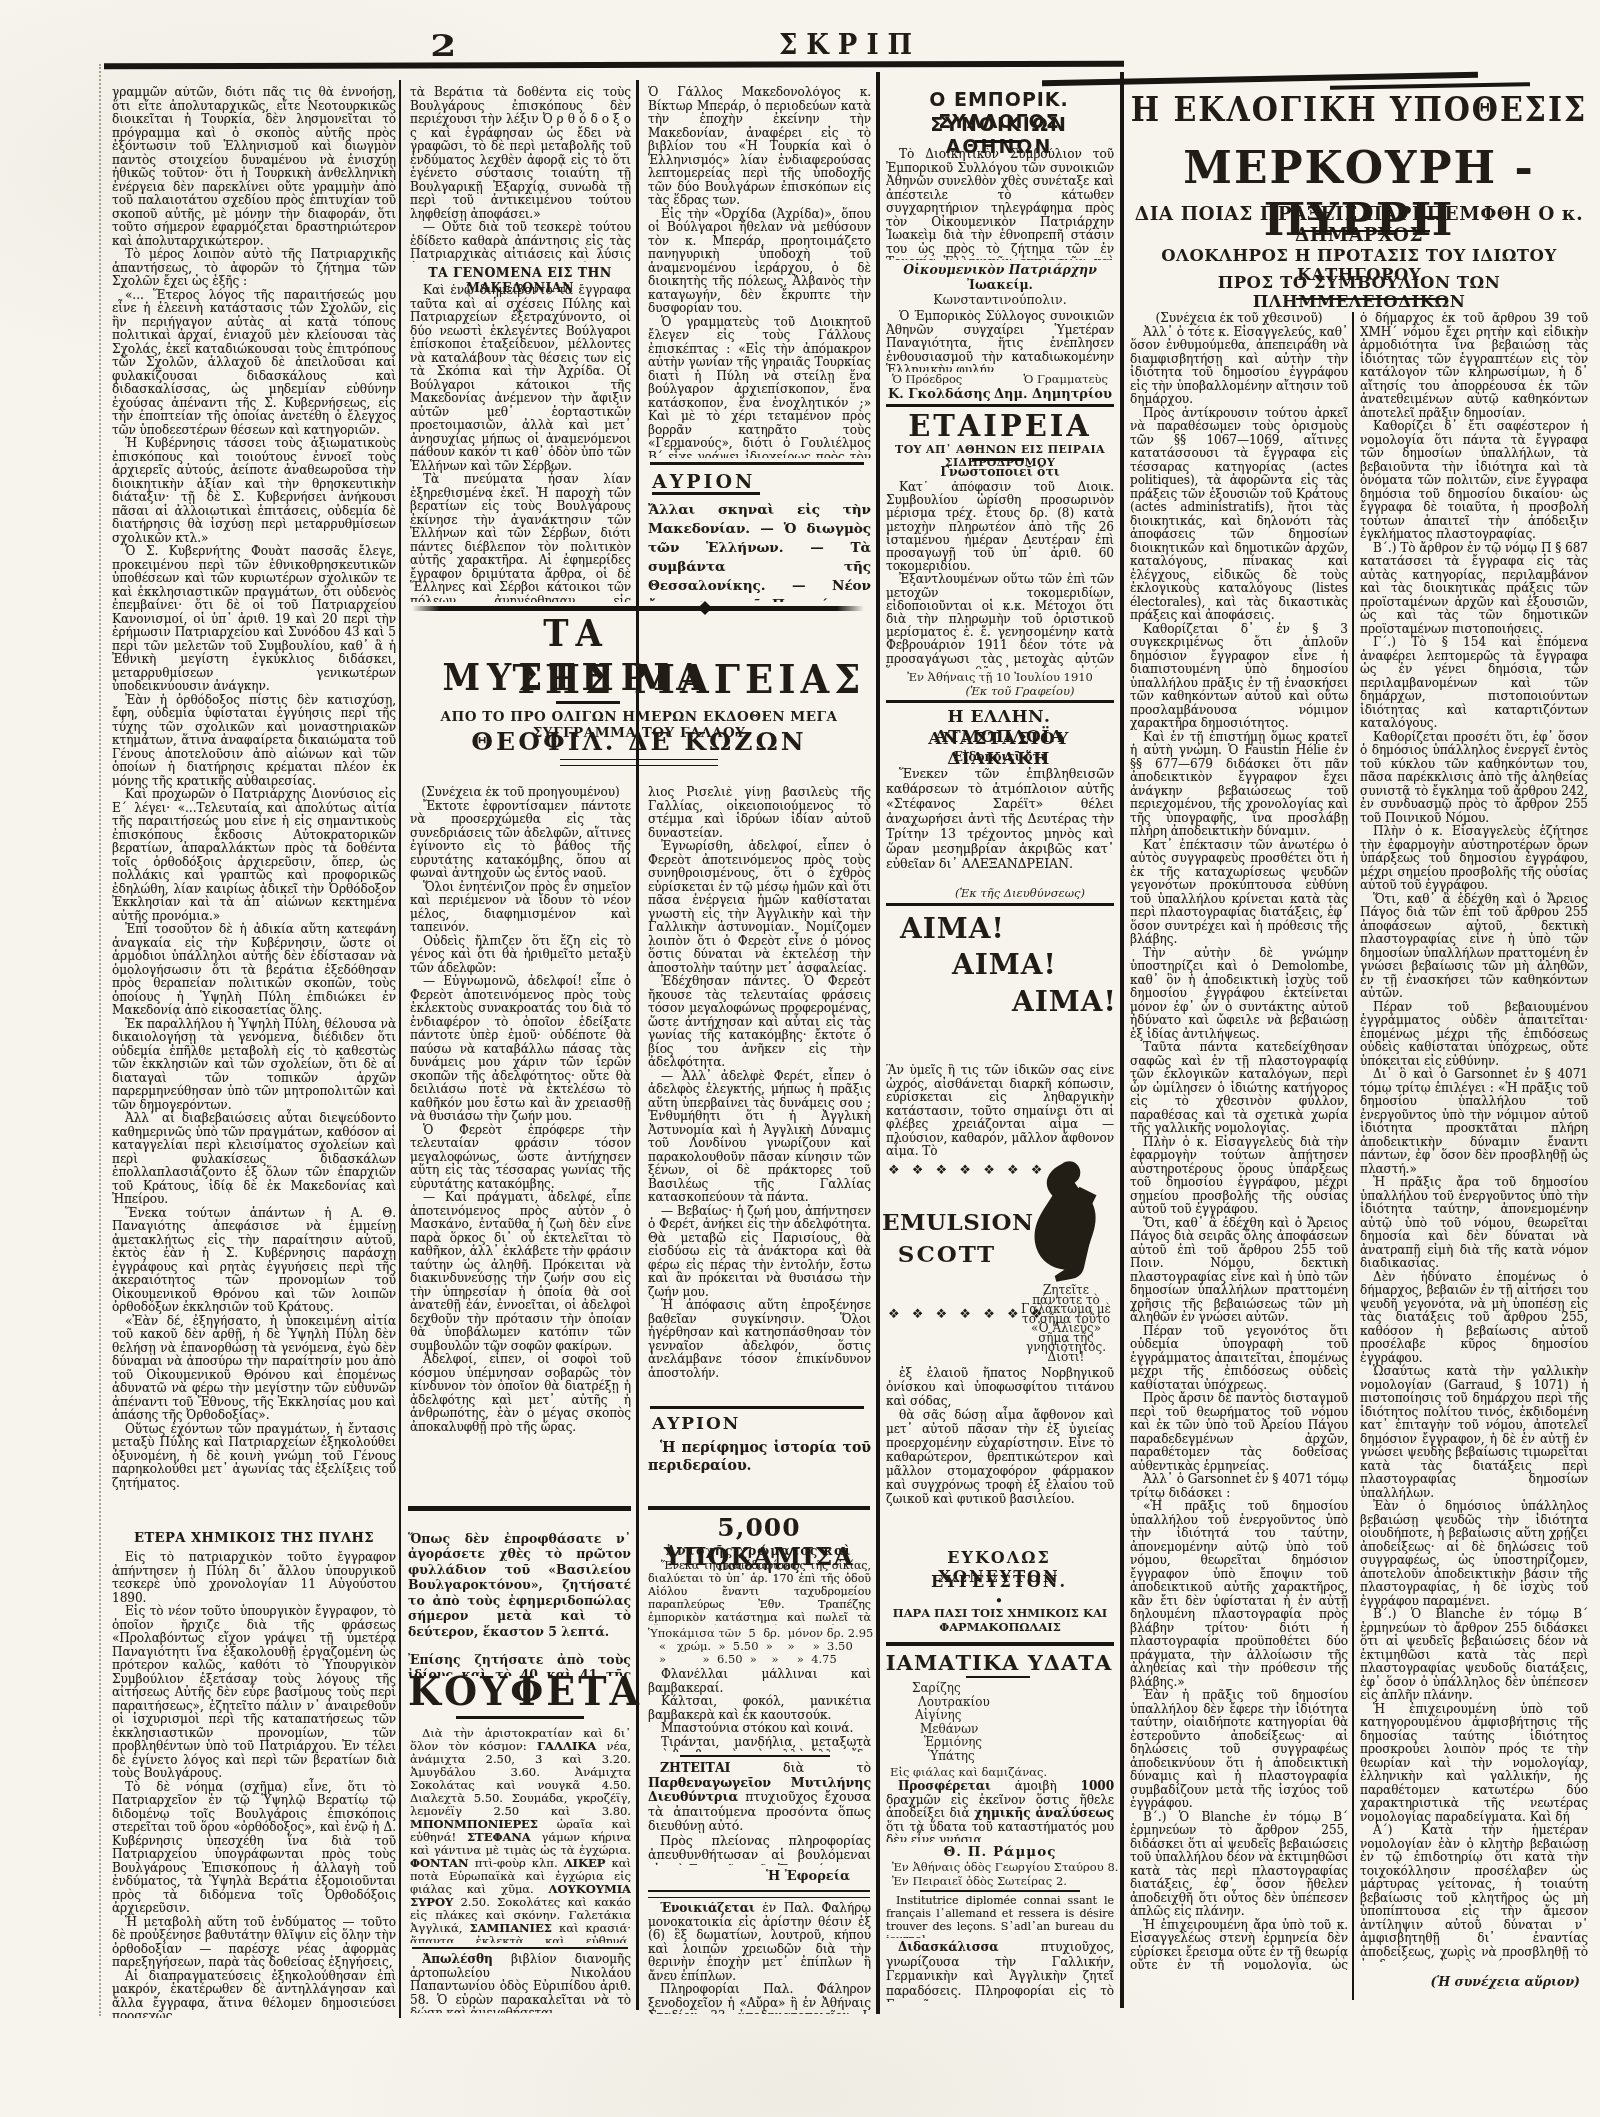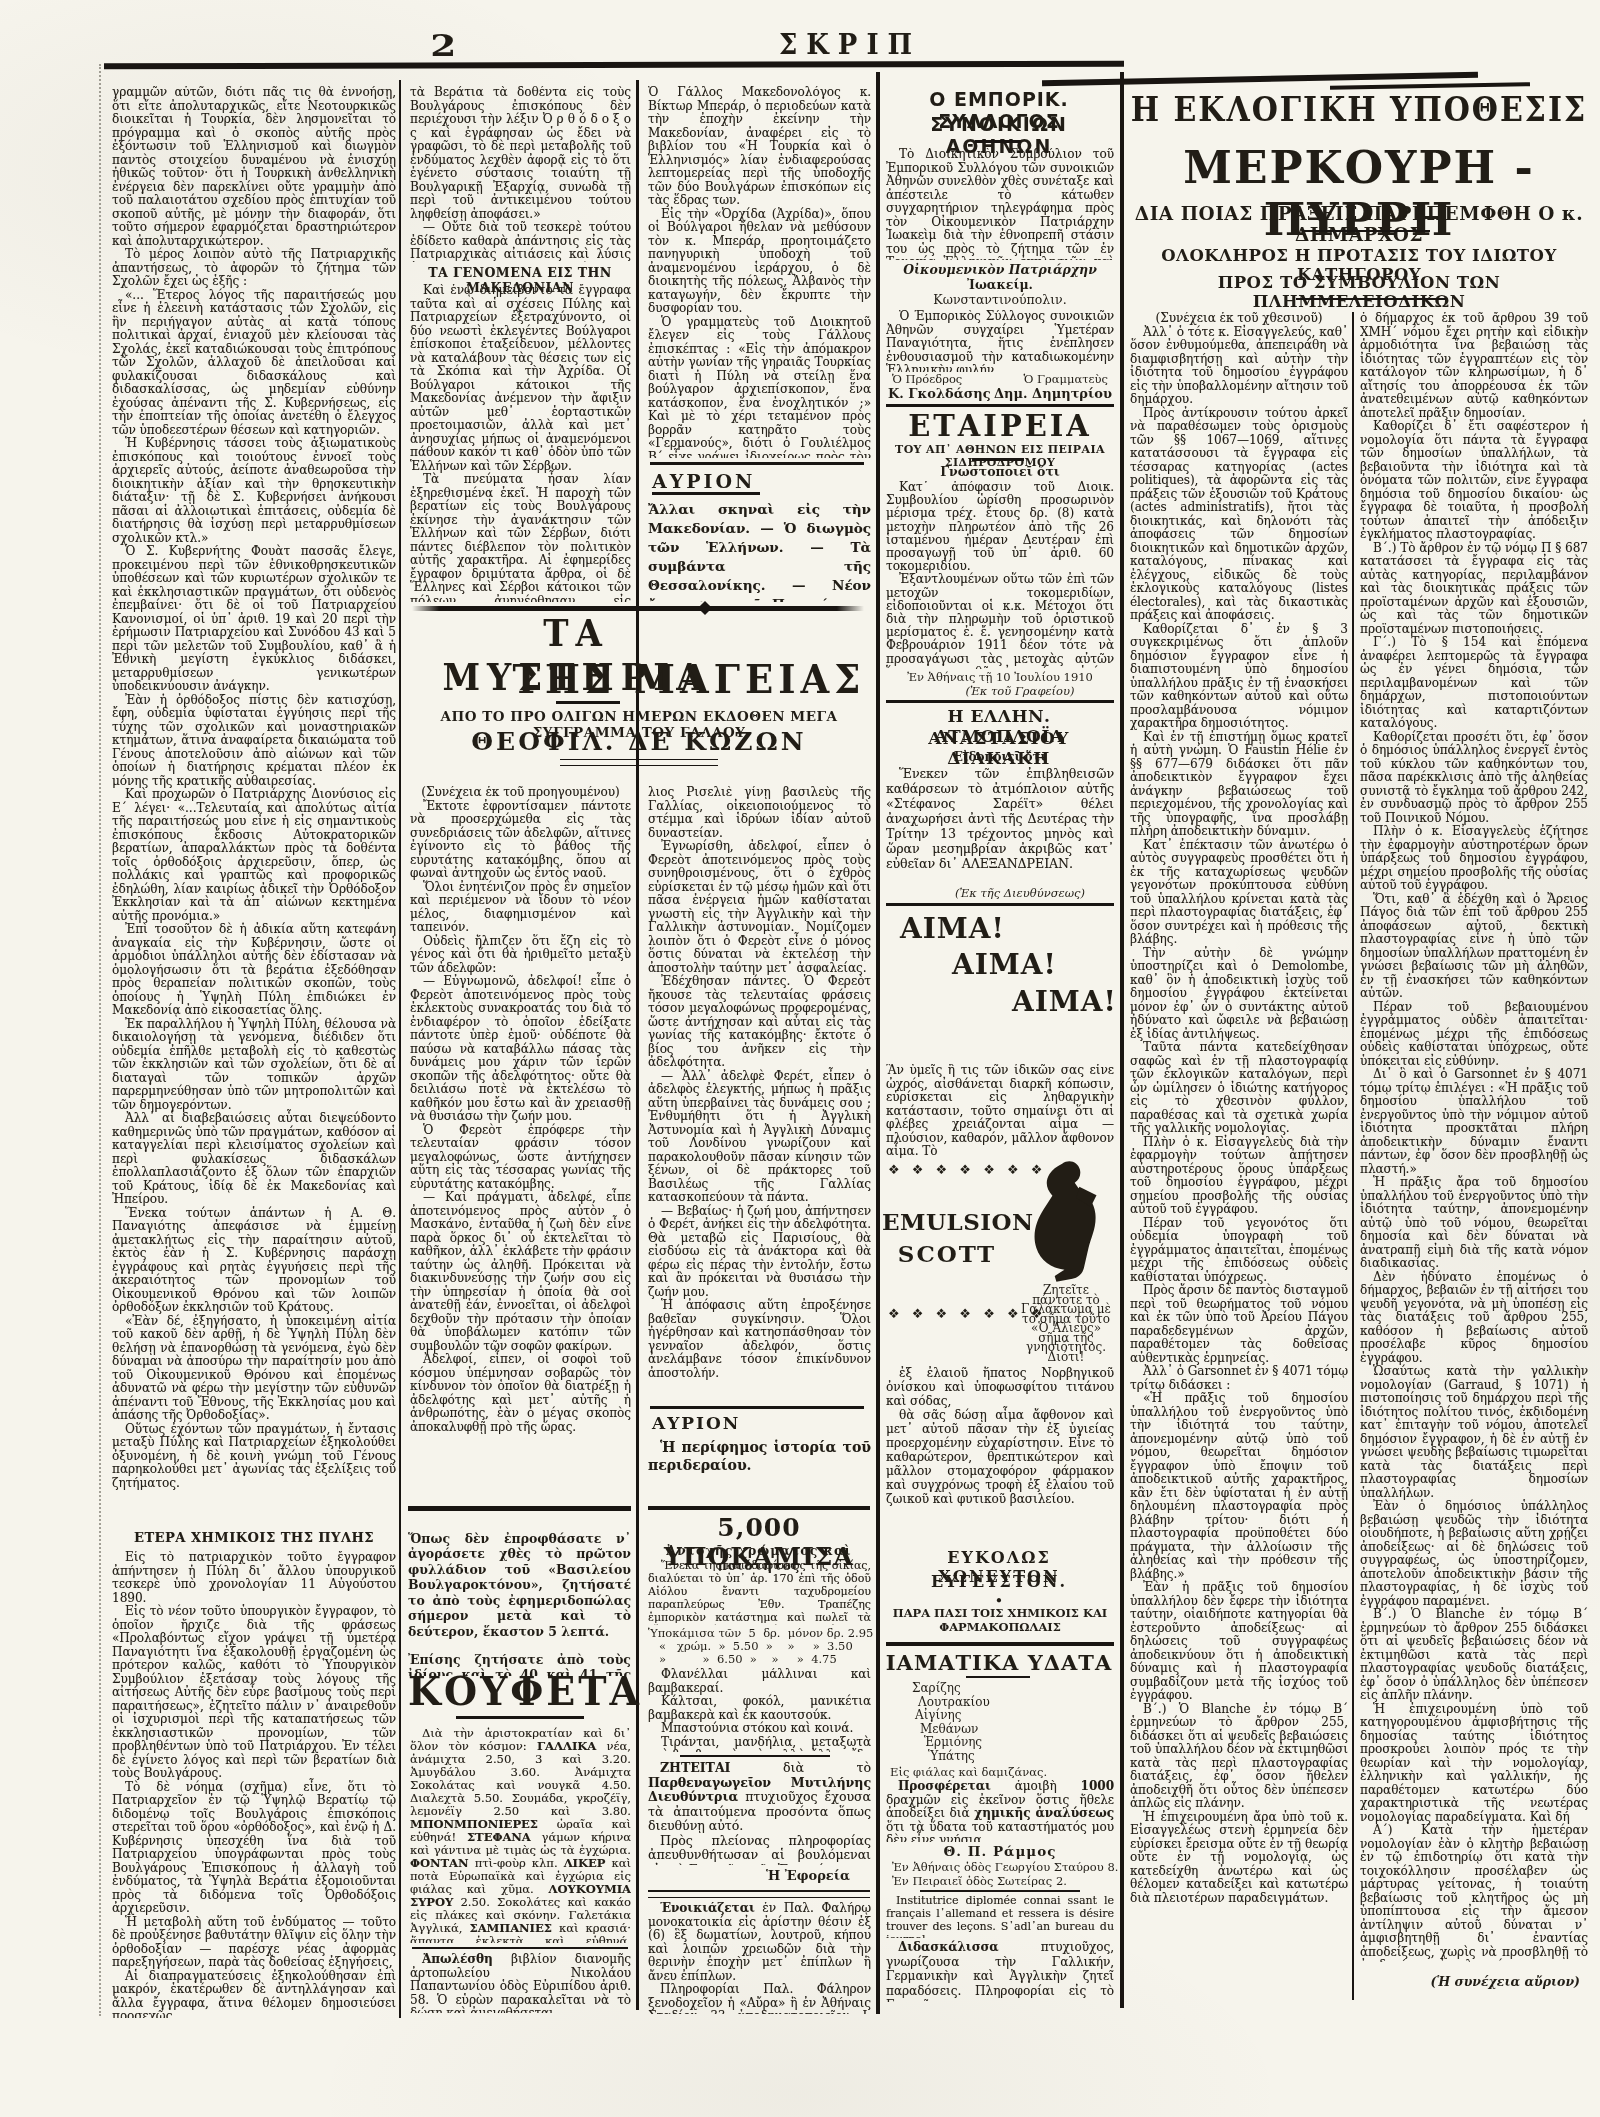--- a/index.html
+++ b/index.html
@@ -284,20 +284,21 @@
 <div class="col" style="left:1130px;top:312px;width:218px;height:1658px;">
   <p class="bp cnote">(Συνέχεια ἐκ τοῦ χθεσινοῦ)</p>
 <p class="bp">Ἀλλ᾽ ὁ τότε κ. Εἰσαγγελεύς, καθ᾽ ὅσον ἐνθυμούμεθα, ἀπεπειράθη νὰ διαμφισβητήσῃ καὶ αὐτὴν τὴν ἰδιότητα τοῦ δημοσίου ἐγγράφου εἰς τὴν ὑποβαλλομένην αἴτησιν τοῦ δημάρχου.</p>
     <p class="bp">Πρὸς ἀντίκρουσιν τούτου ἀρκεῖ νὰ παραθέσωμεν τοὺς ὁρισμοὺς τῶν §§ 1067—1069, αἵτινες κατατάσσουσι τὰ ἔγγραφα εἰς τέσσαρας κατηγορίας (actes politiques), τὰ ἀφορῶντα εἰς τὰς πράξεις τῶν ἐξουσιῶν τοῦ Κράτους (actes administratifs), ἤτοι τὰς διοικητικάς, καὶ δηλονότι τὰς ἀποφάσεις τῶν δημοσίων διοικητικῶν καὶ δημοτικῶν ἀρχῶν, καταλόγους, πίνακας καὶ ἐλέγχους, εἰδικῶς δὲ τοὺς ἐκλογικοὺς καταλόγους (listes électorales), καὶ τὰς δικαστικὰς πράξεις καὶ ἀποφάσεις.</p>
     <p class="bp">Καθορίζεται δ᾽ ἐν § 3 συγκεκριμένως ὅτι ἁπλοῦν δημόσιον ἔγγραφον εἶνε ἡ διαπιστουμένη ὑπὸ δημοσίου ὑπαλλήλου πρᾶξις ἐν τῇ ἐνασκήσει τῶν καθηκόντων αὐτοῦ καὶ οὕτω προσλαμβάνουσα νόμιμον χαρακτῆρα δημοσιότητος.</p>
     <p class="bp">Καὶ ἐν τῇ ἐπιστήμῃ ὅμως κρατεῖ ἡ αὐτὴ γνώμη. Ὁ Faustin Hélie ἐν §§ 677—679 διδάσκει ὅτι πᾶν ἀποδεικτικὸν ἔγγραφον ἔχει ἀνάγκην βεβαιώσεως τοῦ περιεχομένου, τῆς χρονολογίας καὶ τῆς ὑπογραφῆς, ἵνα προσλάβῃ πλήρη ἀποδεικτικὴν δύναμιν.</p>
     <p class="bp">Κατ᾽ ἐπέκτασιν τῶν ἀνωτέρω ὁ αὐτὸς συγγραφεὺς προσθέτει ὅτι ἡ ἐκ τῆς καταχωρίσεως ψευδῶν γεγονότων προκύπτουσα εὐθύνη τοῦ ὑπαλλήλου κρίνεται κατὰ τὰς περὶ πλαστογραφίας διατάξεις, ἐφ᾽ ὅσον συντρέχει καὶ ἡ πρόθεσις τῆς βλάβης.</p>
     <p class="bp">Τὴν αὐτὴν δὲ γνώμην ὑποστηρίζει καὶ ὁ Demolombe, καθ᾽ ὃν ἡ ἀποδεικτικὴ ἰσχὺς τοῦ δημοσίου ἐγγράφου ἐκτείνεται μόνον ἐφ᾽ ὧν ὁ συντάκτης αὐτοῦ ἠδύνατο καὶ ὤφειλε νὰ βεβαιώσῃ ἐξ ἰδίας ἀντιλήψεως.</p>
     <p class="bp">Ταῦτα πάντα κατεδείχθησαν σαφῶς καὶ ἐν τῇ πλαστογραφίᾳ τῶν ἐκλογικῶν καταλόγων, περὶ ὧν ὡμίλησεν ὁ ἰδιώτης κατήγορος εἰς τὸ χθεσινὸν φύλλον, παραθέσας καὶ τὰ σχετικὰ χωρία τῆς γαλλικῆς νομολογίας.</p>
     <p class="bp">Πλὴν ὁ κ. Εἰσαγγελεὺς διὰ τὴν ἐφαρμογὴν τούτων ἀπῄτησεν αὐστηροτέρους ὅρους ὑπάρξεως τοῦ δημοσίου ἐγγράφου, μέχρι σημείου προσβολῆς τῆς οὐσίας αὐτοῦ τοῦ ἐγγράφου.</p>
+    <p class="bp">Ὅτι, καθ᾽ ἃ ἐδέχθη καὶ ὁ Ἄρειος Πάγος διὰ σειρᾶς ὅλης ἀποφάσεων αὐτοῦ ἐπὶ τοῦ ἄρθρου 255 τοῦ Ποιν. Νόμου, δεκτικὴ πλαστογραφίας εἶνε καὶ ἡ ὑπὸ τῶν δημοσίων ὑπαλλήλων πραττομένη χρῆσις τῆς βεβαιώσεως τῶν μὴ ἀληθῶν ἐν γνώσει αὐτῶν.</p>
     <p class="bp">Πέραν τοῦ γεγονότος ὅτι οὐδεμία ὑπογραφὴ τοῦ ἐγγράμματος ἀπαιτεῖται, ἑπομένως μέχρι τῆς ἐπιδόσεως οὐδεὶς καθίσταται ὑπόχρεως.</p>
     <p class="bp">Πρὸς ἄρσιν δὲ παντὸς δισταγμοῦ περὶ τοῦ θεωρήματος τοῦ νόμου καὶ ἐκ τῶν ὑπὸ τοῦ Ἀρείου Πάγου παραδεδεγμένων ἀρχῶν, παραθέτομεν τὰς δοθείσας αὐθεντικὰς ἑρμηνείας.</p>
     <p class="bp">Ἀλλ᾽ ὁ Garsonnet ἐν § 4071 τόμῳ τρίτῳ διδάσκει :</p>
     <p class="bp">«Ἡ πρᾶξις τοῦ δημοσίου ὑπαλλήλου τοῦ ἐνεργοῦντος ὑπὸ τὴν ἰδιότητά του ταύτην, ἀπονεμομένην αὐτῷ ὑπὸ τοῦ νόμου, θεωρεῖται δημόσιον ἔγγραφον ὑπὸ ἔποψιν τοῦ ἀποδεικτικοῦ αὐτῆς χαρακτῆρος, κἂν ἔτι δὲν ὑφίσταται ἡ ἐν αὐτῇ δηλουμένη πλαστογραφία πρὸς βλάβην τρίτου· διότι ἡ πλαστογραφία προϋποθέτει δύο πράγματα, τὴν ἀλλοίωσιν τῆς ἀληθείας καὶ τὴν πρόθεσιν τῆς βλάβης.»</p>
     <p class="bp">Ἐὰν ἡ πρᾶξις τοῦ δημοσίου ὑπαλλήλου δὲν ἔφερε τὴν ἰδιότητα ταύτην, οἱαιδήποτε κατηγορίαι θὰ ἐστεροῦντο ἀποδείξεως· αἱ δηλώσεις τοῦ συγγραφέως ἀποδεικνύουν ὅτι ἡ ἀποδεικτικὴ δύναμις καὶ ἡ πλαστογραφία συμβαδίζουν μετὰ τῆς ἰσχύος τοῦ ἐγγράφου.</p>
     <p class="bp">Β΄.) Ὁ Blanche ἐν τόμῳ Β΄ ἑρμηνεύων τὸ ἄρθρον 255, διδάσκει ὅτι αἱ ψευδεῖς βεβαιώσεις τοῦ ὑπαλλήλου δέον νὰ ἐκτιμηθῶσι κατὰ τὰς περὶ πλαστογραφίας διατάξεις, ἐφ᾽ ὅσον ἤθελεν ἀποδειχθῆ ὅτι οὗτος δὲν ὑπέπεσεν ἁπλῶς εἰς πλάνην.</p>
     <p class="bp">Ἡ ἐπιχειρουμένη ἄρα ὑπὸ τοῦ κ. Εἰσαγγελέως στενὴ ἑρμηνεία δὲν εὑρίσκει ἔρεισμα οὔτε ἐν τῇ θεωρίᾳ οὔτε ἐν τῇ νομολογίᾳ, ὡς κατεδείχθη ἀνωτέρω καὶ ὡς θέλομεν καταδείξει καὶ κατωτέρω διὰ πλειοτέρων παραδειγμάτων.</p>
   </div>
 <div class="col cont" style="left:1360px;top:312px;width:228px;height:1650px;">
     <p class="bp">ὁ δήμαρχος ἐκ τοῦ ἄρθρου 39 τοῦ ΧΜΗ΄ νόμου ἔχει ρητὴν καὶ εἰδικὴν ἁρμοδιότητα ἵνα βεβαιώσῃ τὰς ἰδιότητας τῶν ἐγγραπτέων εἰς τὸν κατάλογον τῶν κληρωσίμων, ἡ δ᾽ αἴτησίς του ἀπορρέουσα ἐκ τῶν ἀνατεθειμένων αὐτῷ καθηκόντων ἀποτελεῖ πρᾶξιν δημοσίαν.</p>

